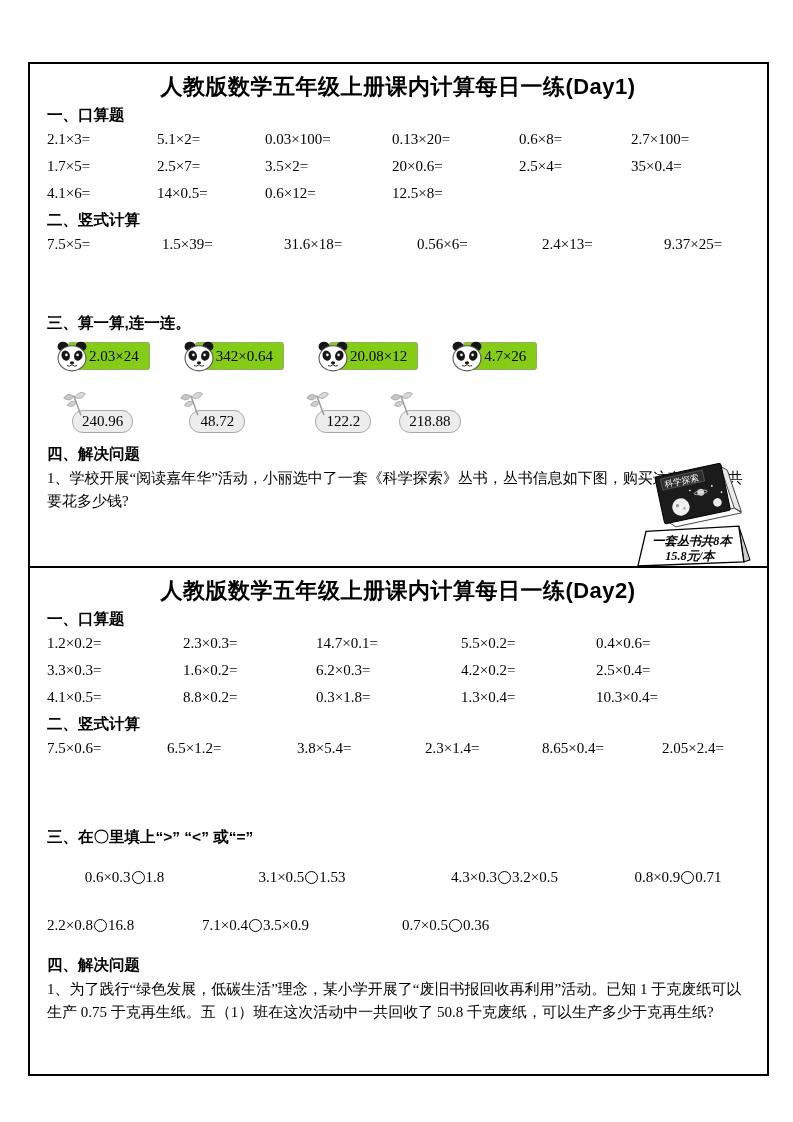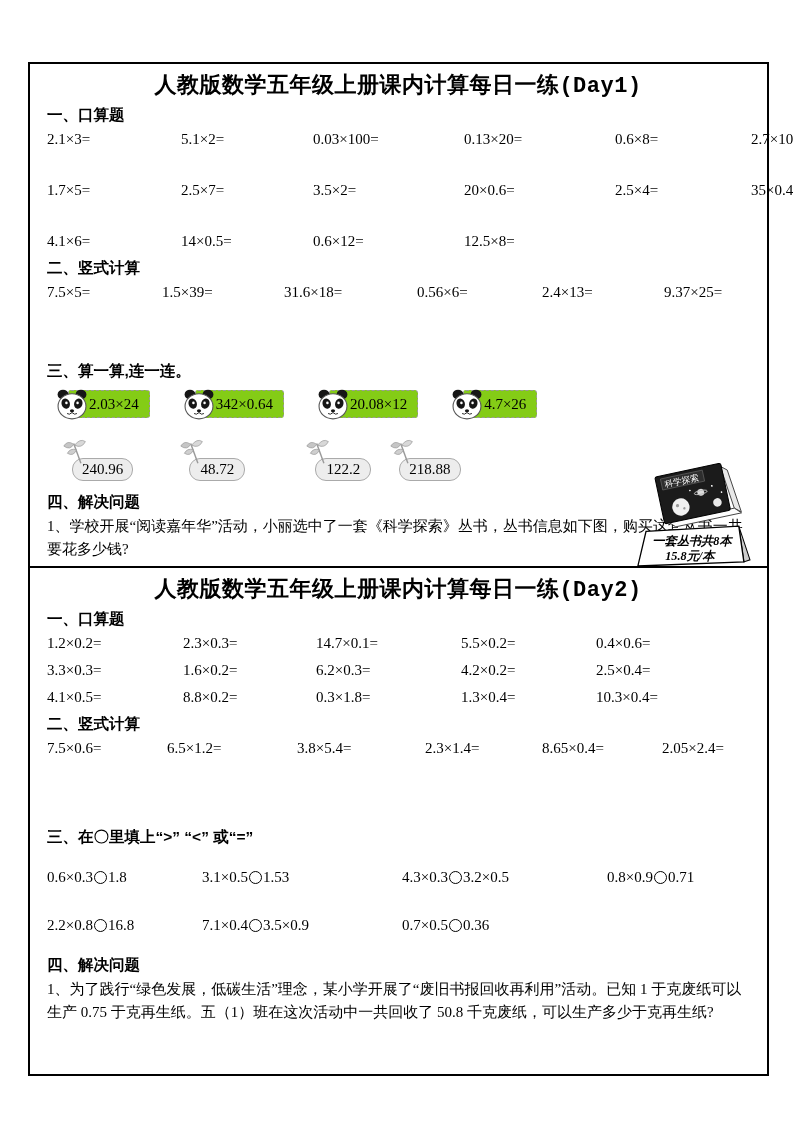--- a/index.html
+++ b/index.html
@@ -10,30 +10,30 @@
   }
   .page {
     position:absolute; left:28px; width:741px;
     border:2px solid #000; background:#fff;
   }
   #page1 { top:62px;  height:509px; }
   #page2 { top:566px; height:510px; }
   .page-inner { position:relative; height:100%; padding:6px 18px 0 17px; }
 
   .title {
-    text-align:center; font-family:Liberation Mono, monospace;
+    text-align:center; font-family:Liberation Sans, sans-serif;
     font-weight:bold; font-size:22px; line-height:30px; margin-top:2px;
     letter-spacing:0.5px;
   }
   .section-h {
     font-family:"Liberation Sans", sans-serif; font-weight:bold;
     font-size:15.5px; line-height:22px; margin-top:2px;
   }
   .calc-grid { display:grid; font-size:15px; line-height:27px; }
-  .g1 { grid-template-columns:110px 108px 127px 127px 112px 1fr;gap:24px; }
+  .g1 { grid-template-columns:110px 108px 127px 127px 112px 1fr; }
   .g2 { grid-template-columns:115px 122px 133px 125px 122px 1fr; }
   .g3 { grid-template-columns:136px 133px 145px 135px 1fr; }
   .g4 { grid-template-columns:120px 130px 128px 117px 120px 1fr; }
   .gcmp { grid-template-columns:155px 200px 205px 1fr; font-size:15px; line-height:26px; }
 
   .sp-workspace1 { height:52px; }
   .sp-workspace2 { height:62px; }
 
   .panda-row { display:flex; gap:45px; margin-left:21px; margin-top:8px; }
   .panda-box {
@@ -264,21 +264,21 @@
       <span>6.5×1.2=</span>
       <span>3.8×5.4=</span>
       <span>2.3×1.4=</span>
       <span>8.65×0.4=</span>
       <span>2.05×2.4=</span>
     </div>
 
     <div class="sp-workspace2"></div>
 
     <div class="section-h">三、在〇里填上“&gt;” “&lt;” 或“=”</div>
-    <div class="calc-grid gcmp" style="margin-top:16px;">
+    <div class="calc-grid gcmp" style="margin-top:16px;text-align:center;">
       <span><span>0.6×0.3</span><span class="cmp-circle"></span><span>1.8</span></span>
       <span><span>3.1×0.5</span><span class="cmp-circle"></span><span>1.53</span></span>
       <span><span>4.3×0.3</span><span class="cmp-circle"></span><span>3.2×0.5</span></span>
       <span><span>0.8×0.9</span><span class="cmp-circle"></span><span>0.71</span></span>
     </div>
     <div class="calc-grid gcmp" style="margin-top:22px;">
       <span><span>2.2×0.8</span><span class="cmp-circle"></span><span>16.8</span></span>
       <span><span>7.1×0.4</span><span class="cmp-circle"></span><span>3.5×0.9</span></span>
       <span><span>0.7×0.5</span><span class="cmp-circle"></span><span>0.36</span></span>
     </div>

